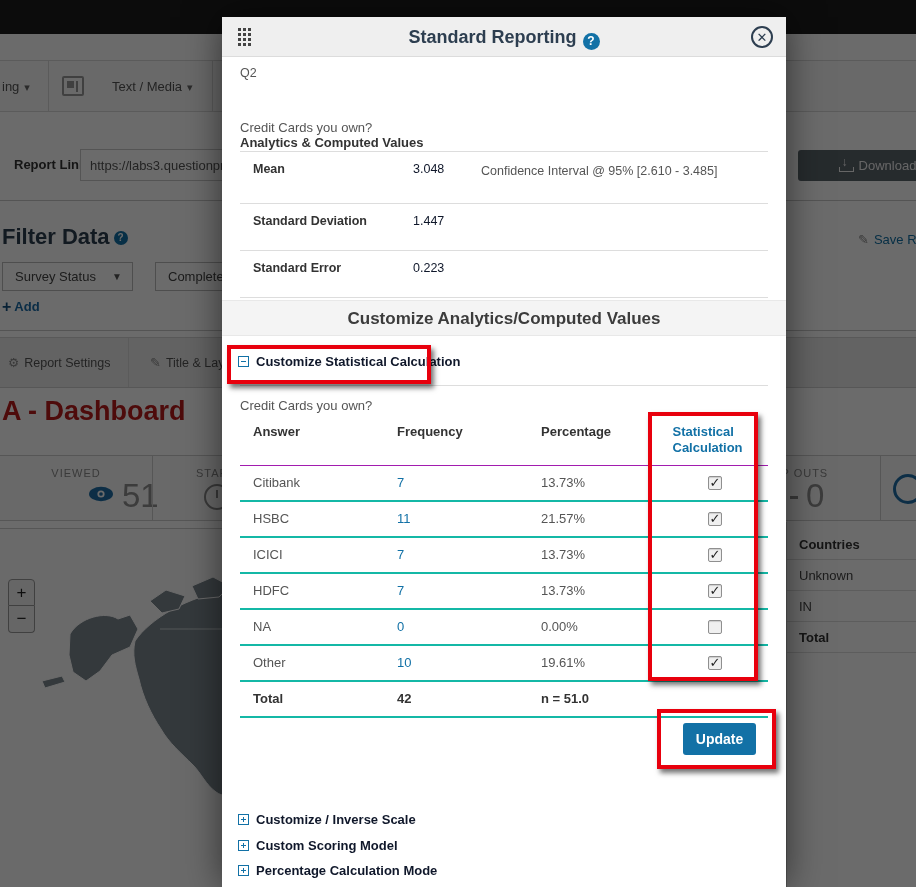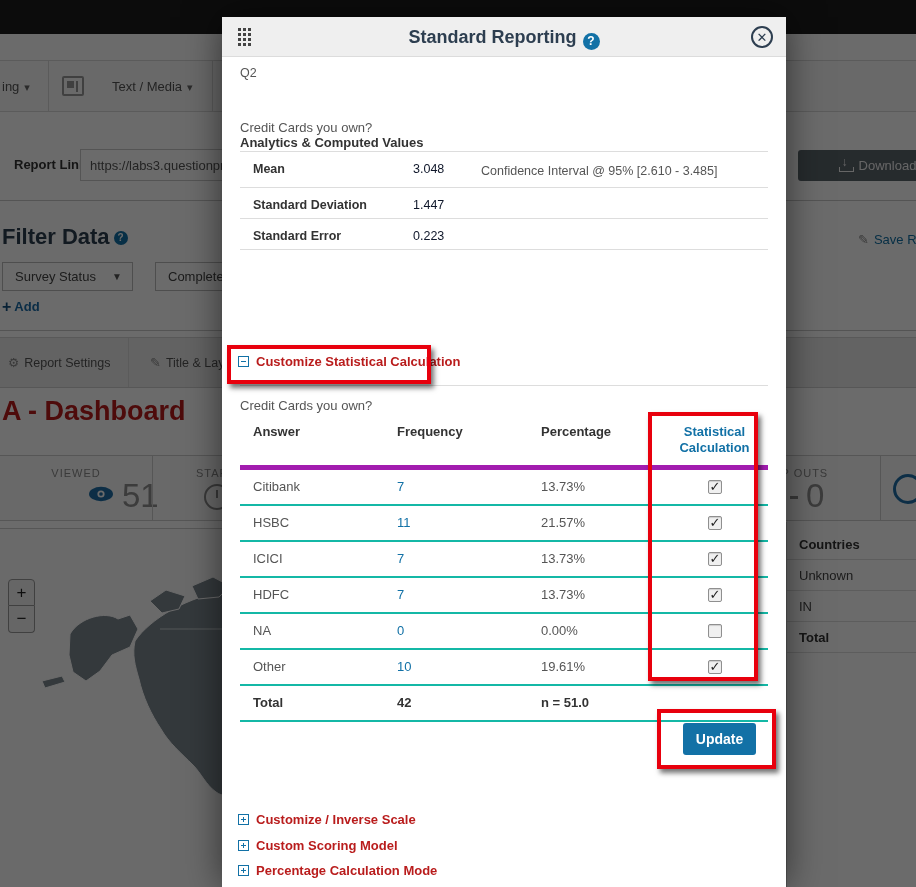--- a/index.html
+++ b/index.html
@@ -71,39 +71,39 @@
   .m-title { position:absolute; width:100%; top:10px; text-align:center; font-size:18px; font-weight:bold; color:#2d3e50; }
   .m-help { display:inline-block; width:17px; height:17px; border-radius:50%; background:#1271a6; color:#fff; font-size:12px; line-height:17px; vertical-align:-2px; margin-left:6px; }
   .grip-icon { position:absolute; left:15px; top:10px; width:15px; height:20px;
     background-image:radial-gradient(circle,#444 1.7px,transparent 2px); background-size:5px 5px; }
   .m-close { position:absolute; right:13px; top:9px; width:22px; height:22px; border:2px solid #2d3e50; border-radius:50%; color:#2d3e50; font-size:13px; font-weight:bold; text-align:center; line-height:19px; }
 
   .m-q2 { left:18px; top:49px; font-size:12.5px; color:#555; }
   .m-qtext { left:18px; top:103px; font-size:13px; color:#555; }
   .m-aheading { left:18px; top:118px; font-size:13px; font-weight:bold; color:#333; }
   .atable { left:18px; top:134px; width:528px; border-top:1px solid #ddd; }
-  .arow { display:grid; grid-template-columns:160px 68px 1fr; border-bottom:1px solid #ddd; padding:10px 0 6px 13px; }
+  .arow { display:grid; grid-template-columns:160px 68px 1fr; border-bottom:1px solid #ddd; padding:10px 0 22px 13px; }
   .arow .alabel { font-size:12.5px; font-weight:bold; color:#333; }
   .arow .aval { font-size:12.5px; color:#0f172a; }
   .arow .aextra { font-size:12.5px; color:#555; line-height:1.55; }
 
   .sectband { left:0; top:283px; width:564px; height:36px; background:#f4f4f4; border-top:1px solid #e8e8e8; border-bottom:1px solid #e8e8e8; text-align:center; font-size:17px; font-weight:bold; color:#3c3c3c; line-height:35px; }
 
-  .toggle-link { position:absolute; left:16px; font-size:13px; font-weight:bold; color:#b91c1c; white-space:nowrap; }
+  .toggle-link { position:absolute; left:16px; font-size:13px; font-weight:bold; color:#0f172a; white-space:nowrap; }
   .sq-ic { display:inline-block; width:11px; height:11px; border:1px solid #1271a6; margin-right:7px; position:relative; vertical-align:-1px; }
   .sq-ic::before { content:""; position:absolute; left:2px; top:4px; width:5px; height:1px; background:#1271a6; }
   .sq-ic.plus::after { content:""; position:absolute; left:4px; top:2px; width:1px; height:5px; background:#1271a6; }
 
   .m-div2 { left:18px; top:368px; width:528px; height:1px; background:#ddd; }
   .m-qtext2 { left:18px; top:381px; font-size:13px; color:#555; }
 
   .ftable { left:18px; top:399px; width:528px; }
-  .fhead { display:grid; grid-template-columns:144px 144px 120px 1fr; padding:8px 0 8px 13px; border-bottom:5px solid #a21caf; min-height:46px; }
+  .fhead { display:grid; grid-template-columns:144px 144px 120px 1fr; padding:8px 0 8px 13px; border-bottom:1px solid #a21caf; min-height:46px; }
   .fhead > div { font-size:13px; font-weight:bold; color:#333; }
-  .fhead .stathead { color:#1271a6; text-align:center; width:84px; justify-self:center; line-height:1.25; }
+  .fhead .stathead { color:#1271a6; text-align:left; width:84px; justify-self:center; line-height:1.25; }
   .frow { display:grid; grid-template-columns:144px 144px 120px 1fr; align-items:center; height:36px; padding-left:13px; border-bottom:2px solid #14b8a6; font-size:13px; color:#555; }
   .frow .freq { color:#1271a6; }
   .frow.total { font-weight:bold; color:#333; }
   .cbcell { justify-self:center; }
   .checkbox { width:14px; height:14px; background:#f0f0f0; border:1px solid #8f8f8f; border-radius:2px; position:relative; box-shadow:inset 0 1px 1px rgba(0,0,0,0.15); }
   .checkbox[data-checked="true"]::after { content:"✓"; position:absolute; left:1px; top:-2px; font-size:13px; font-weight:bold; color:#222; }
 
   .update-btn { position:absolute; right:30px; top:706px; width:73px; height:32px; background:#1271a6; border-radius:3px; color:#fff; font-size:14px; font-weight:bold; text-align:center; line-height:32px; }
 
   .coll-list .toggle-link { left:16px; }
@@ -235,20 +235,21 @@
         <div class="aval">1.447</div>
         <div class="aextra"></div>
       </div>
       <div class="arow">
         <div class="alabel">Standard Error</div>
         <div class="aval">0.223</div>
         <div class="aextra"></div>
       </div>
     </div>
 
+    <div class="abs sectband">Customize Analytics/Computed Values</div>
 
     <div class="toggle-link" style="top:337px;">
       <span class="sq-ic"></span><span>Customize Statistical Calculation</span>
     </div>
 
     <div class="abs m-div2"></div>
     <div class="abs m-qtext2">Credit Cards you own?</div>
 
     <div class="abs ftable">
       <div class="fhead">

